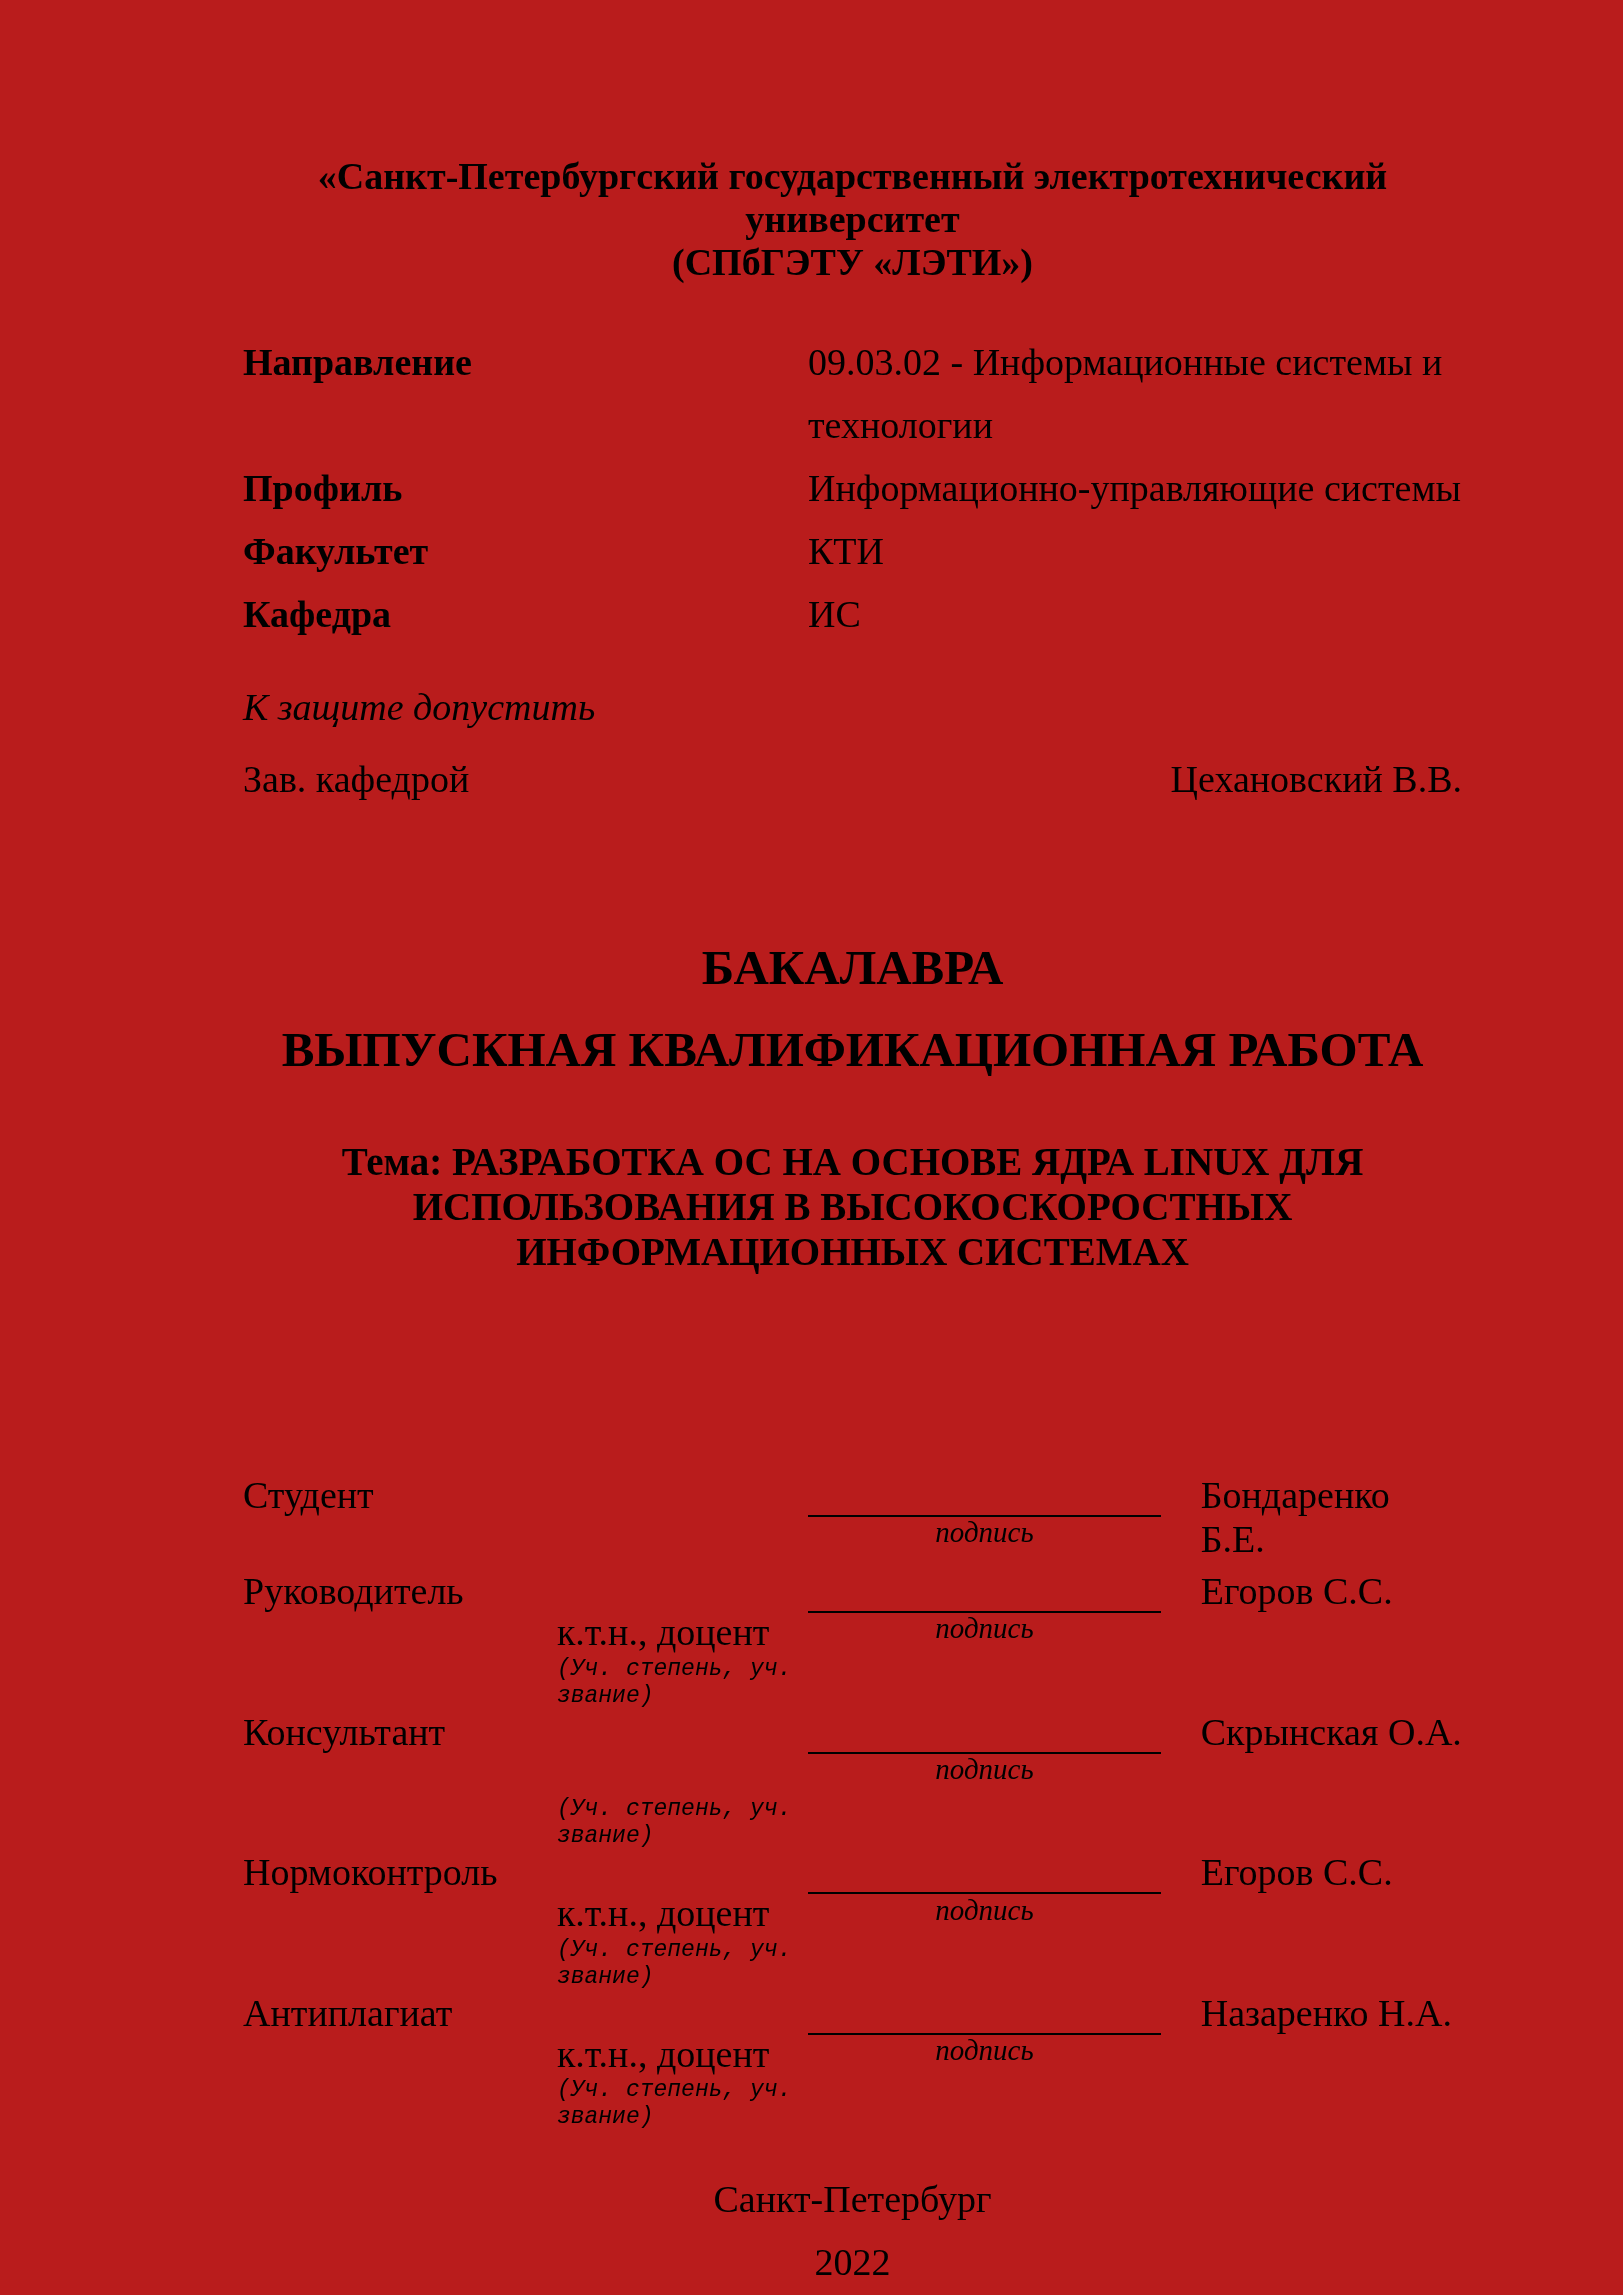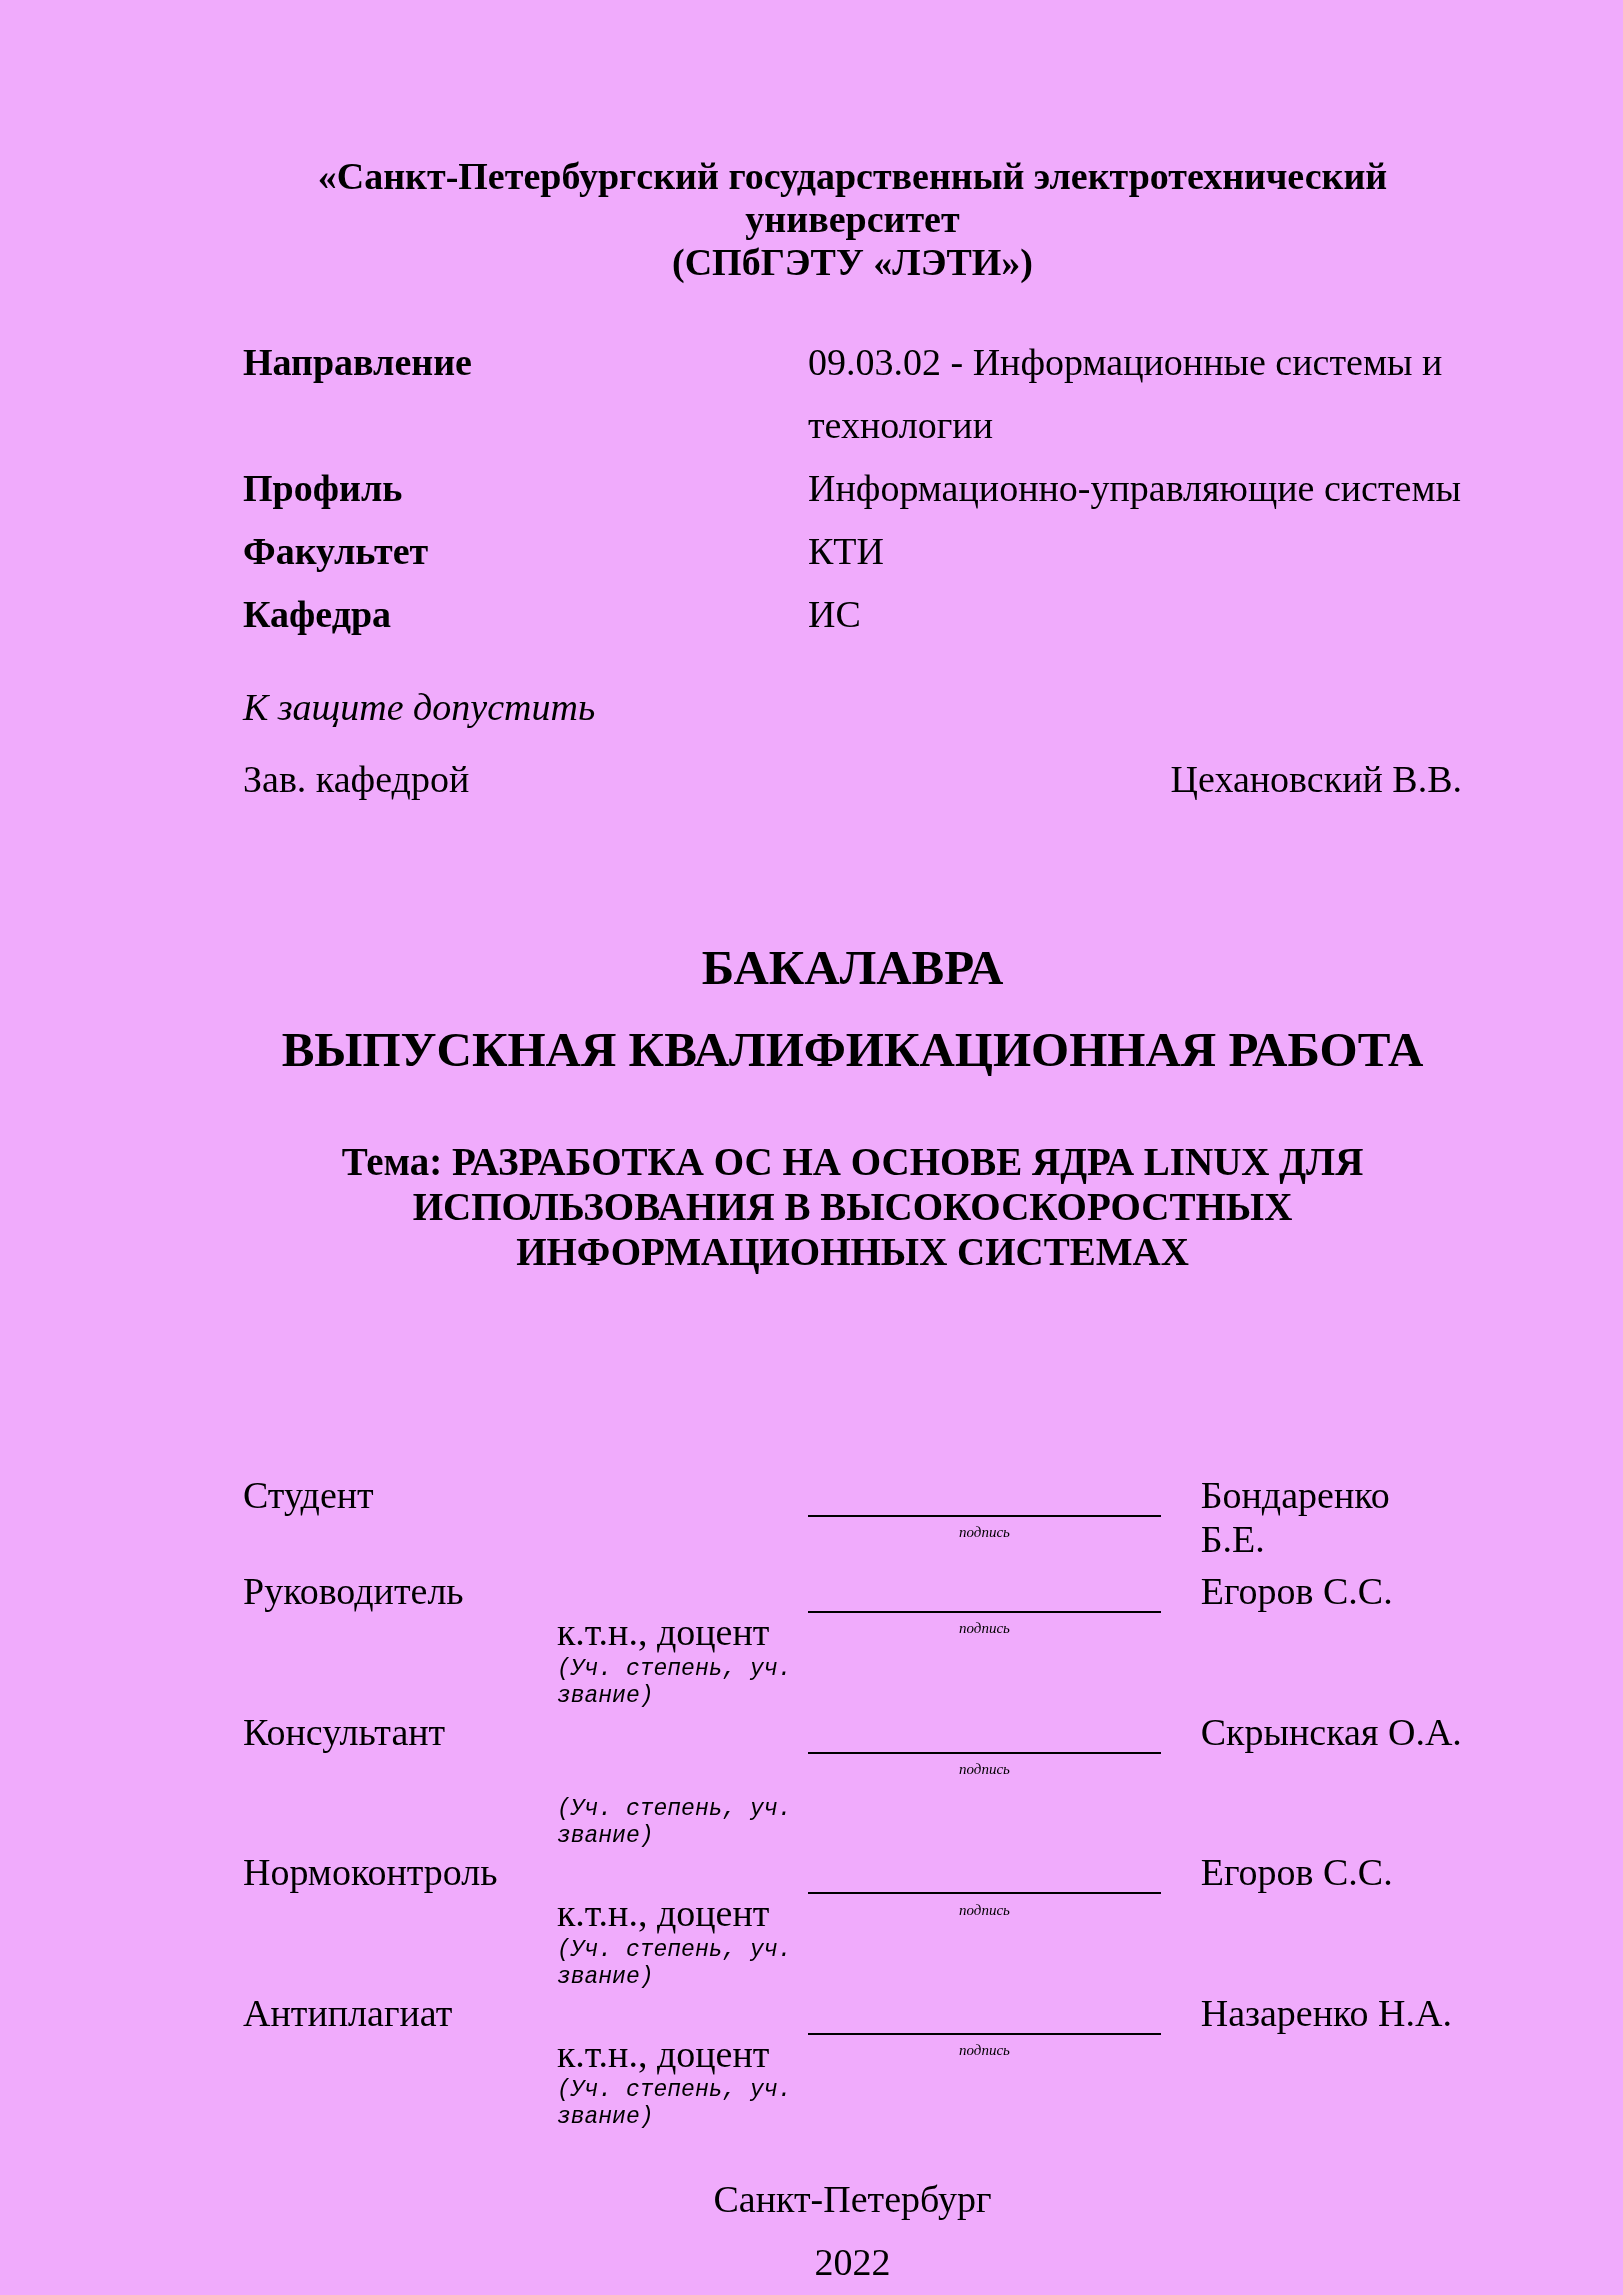--- a/index.html
+++ b/index.html
@@ -1,21 +1,21 @@
 <!DOCTYPE html>
 <html lang="ru" style="font-size:12.6px"><head>
 <meta charset="utf-8">
 <style>
   html, body { margin: 0; padding: 0; background: #888; }
   .page {
     position: relative;
     width: 1623px;
     height: 2295px;
     margin: 0 auto;
-    background: #f0abfc;
+    background: #b91c1c;
     color: #000000;
     font-family: "Liberation Serif", "DejaVu Serif", serif;
     font-size: 38px;
     box-sizing: border-box;
     padding: 155px 161px 0 243px;
     overflow: hidden;
   }
 
   
   .uni-header {
@@ -86,21 +86,21 @@
   }
   .sig-line-cell { }
   .sig-line {
     width: 353px;
     height: 42px;
     border-bottom: 2.4px solid #000000;
   }
   .sig-sign-caption {
     width: 353px;
     text-align: center;
-    font-size: 15px;
+    font-size: 29px;
     font-style: italic;
     line-height: 27px;
     margin-top: 2.4px;
   }
   .sig-name { line-height: 44px; padding-left: 15.7px; }
 
   
   .footer {
     margin-top: 37px;
     text-align: center;

